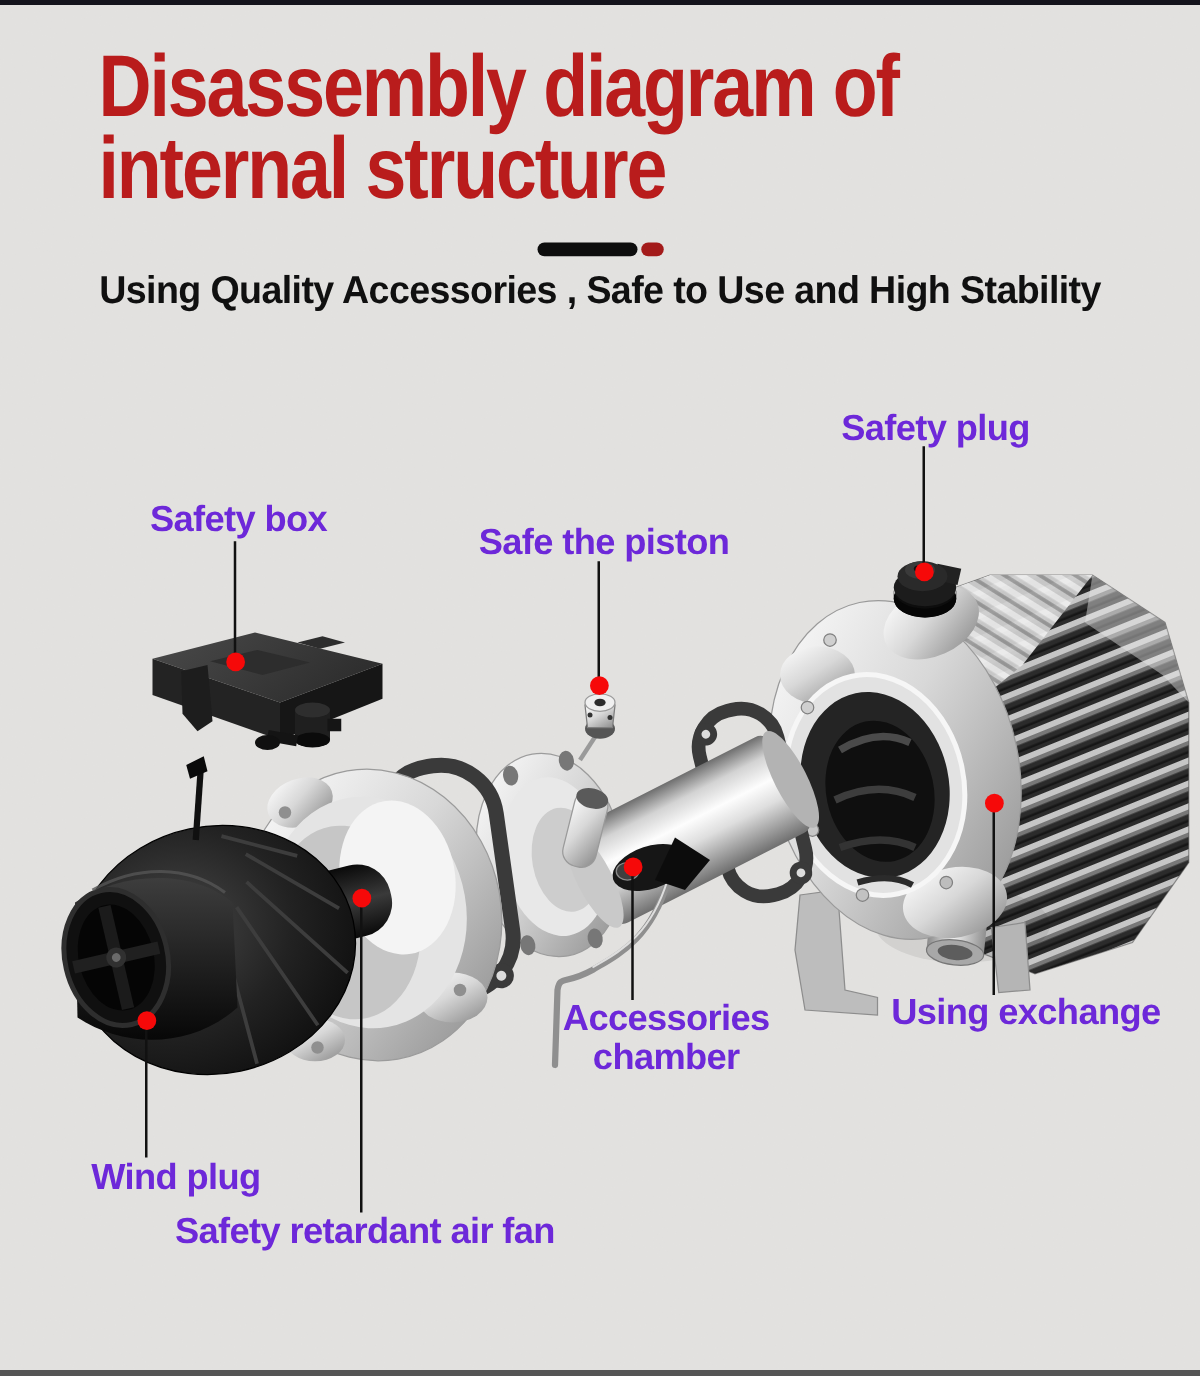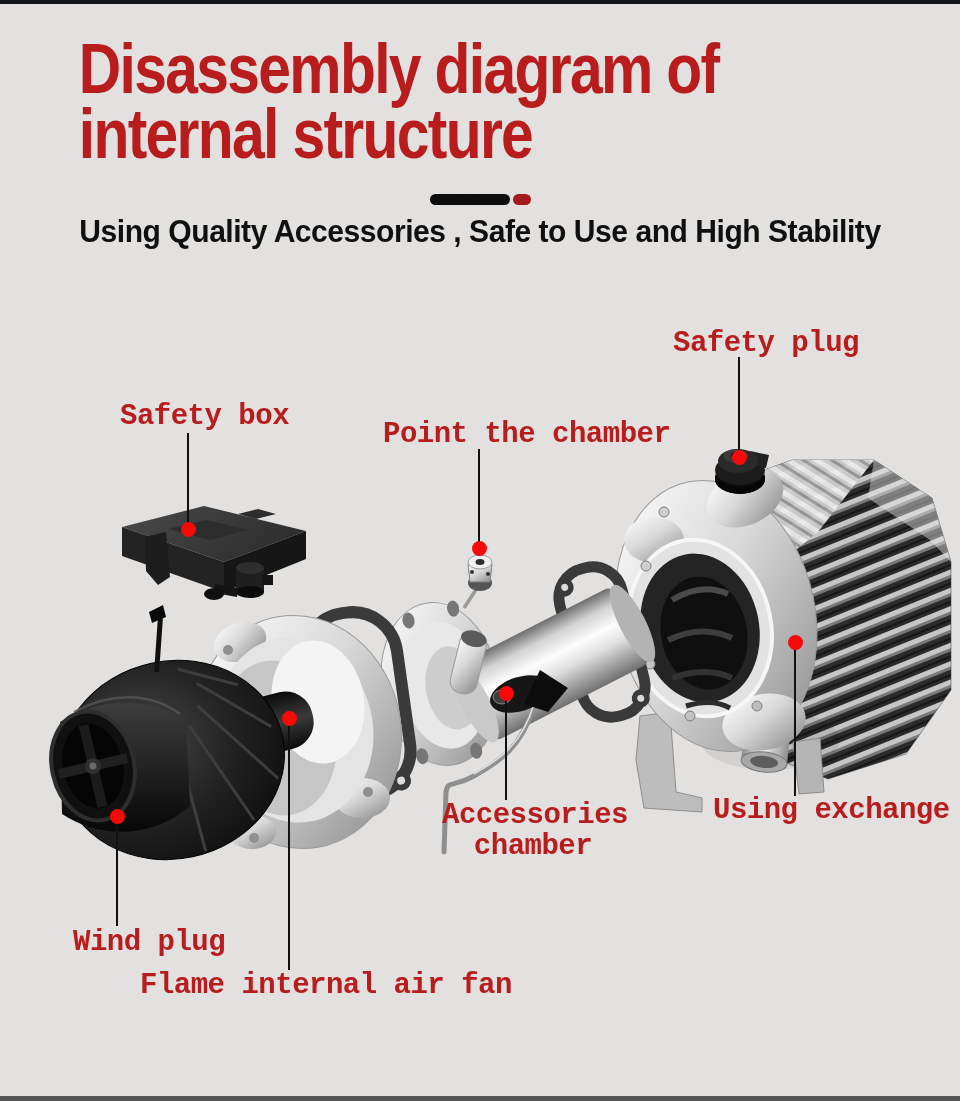--- a/index.html
+++ b/index.html
@@ -36,22 +36,22 @@
   .dot{position:absolute;width:15px;height:15px;border-radius:50%;background:#f60909;z-index:3;}
   .dot-control-box{left:181px;top:522px;}
   .dot-safety-plug{left:732px;top:450px;}
   .dot-piston{left:472px;top:541px;}
   .dot-heat-exchange{left:788px;top:635px;}
   .dot-combustion{left:499px;top:686px;}
   .dot-wind-mill{left:110px;top:809px;}
   .dot-air-fan{left:282px;top:711px;}
 
   
-  .lbl{position:absolute;font-size:29px;line-height:31px;font-weight:bold;color:#b91c1c;
-       letter-spacing:-0.5px;white-space:nowrap;z-index:4;font-family:Liberation Mono, monospace;}
+  .lbl{position:absolute;font-size:29px;line-height:31px;font-weight:bold;color:#6d28d9;
+       letter-spacing:-0.5px;white-space:nowrap;z-index:4;}
   .lbl-control-box{left:120px;top:401px;}
   .lbl-safety-plug{left:673px;top:328px;}
   .lbl-piston{left:383px;top:419px;}
   .lbl-heat-exchange{left:713px;top:795px;}
   .lbl-combustion{left:442px;top:800px;white-space:normal;width:182px;text-align:center;}
   .lbl-wind-mill{left:73px;top:927px;}
   .lbl-air-fan{left:140px;top:970px;}
 </style>
 </head>
 <body>
@@ -291,20 +291,20 @@
   <div class="dot dot-control-box"></div>
   <div class="dot dot-safety-plug"></div>
   <div class="dot dot-piston"></div>
   <div class="dot dot-heat-exchange"></div>
   <div class="dot dot-combustion"></div>
   <div class="dot dot-wind-mill"></div>
   <div class="dot dot-air-fan"></div>
 
   <div class="lbl lbl-control-box">Safety box</div>
   <div class="lbl lbl-safety-plug">Safety plug</div>
-  <div class="lbl lbl-piston">Point the chamber</div>
+  <div class="lbl lbl-piston">Safe the piston</div>
   <div class="lbl lbl-heat-exchange">Using exchange</div>
   <div class="lbl lbl-combustion">Accessories chamber</div>
   <div class="lbl lbl-wind-mill">Wind plug</div>
-  <div class="lbl lbl-air-fan">Flame internal air fan</div>
+  <div class="lbl lbl-air-fan">Safety retardant air fan</div>
 
   <div class="bottom-strip"></div>
 </div>
 
 </body></html>

